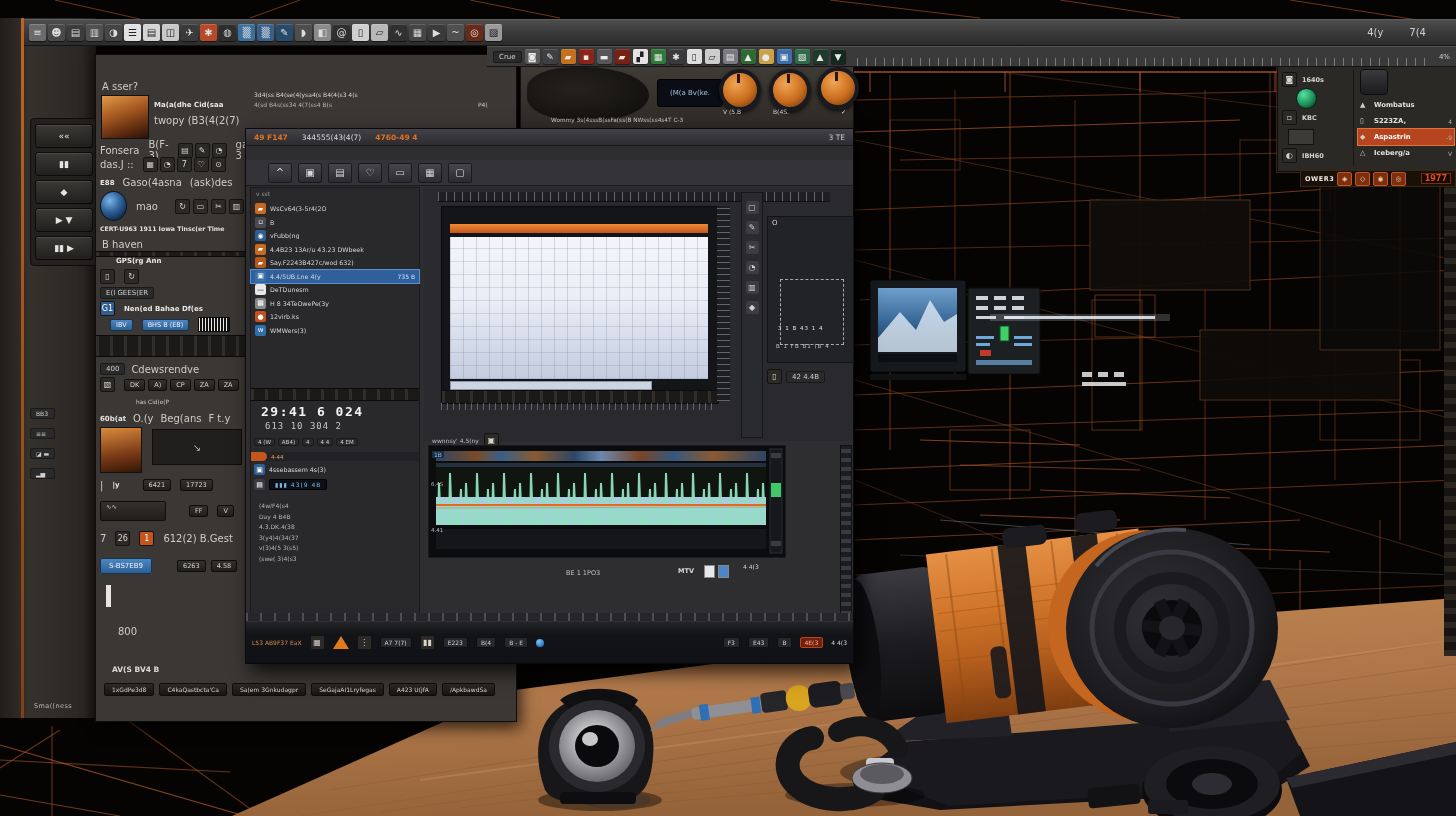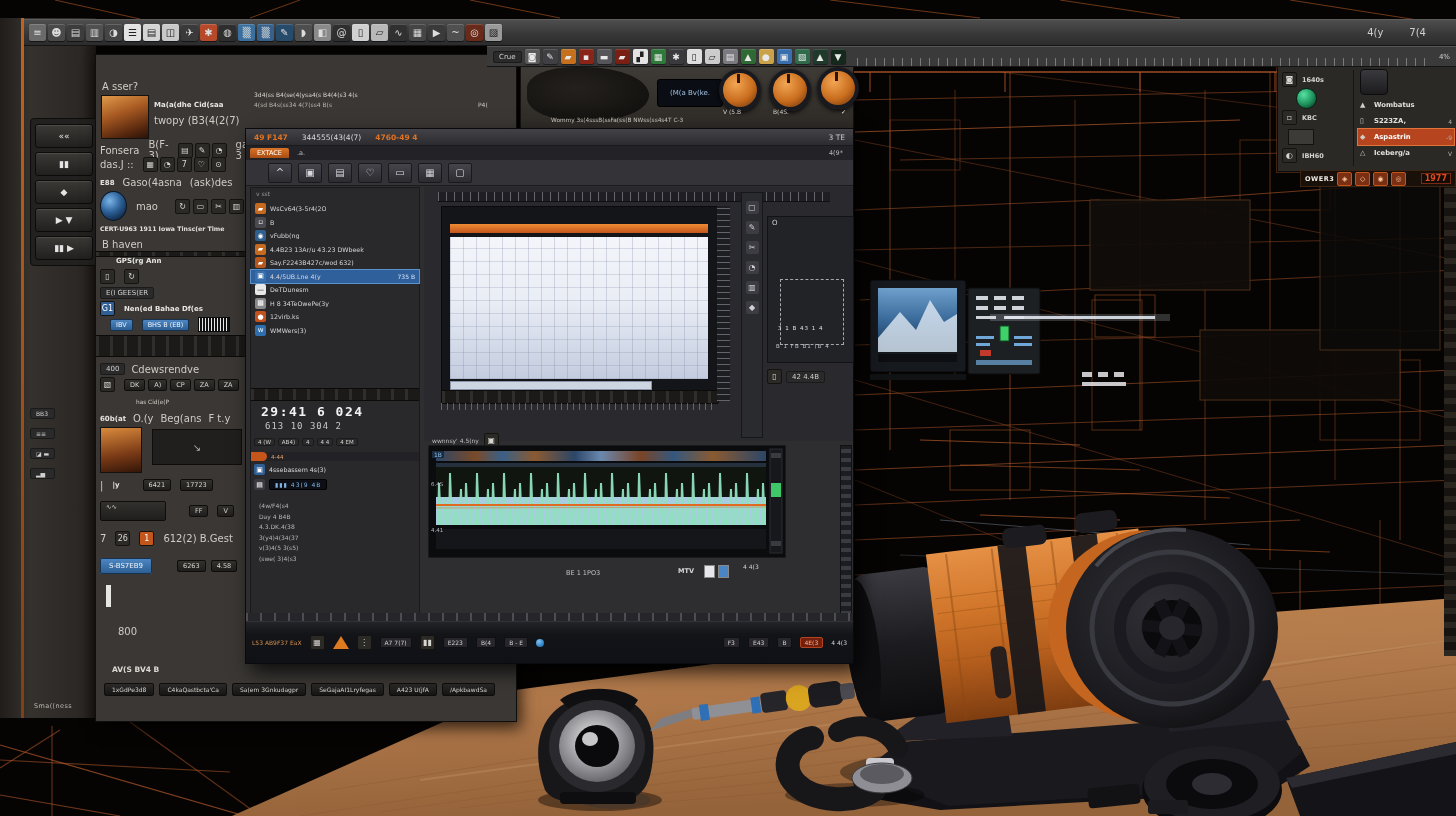--- a/index.html
+++ b/index.html
@@ -705,25 +705,20 @@
     <div id="kp-caption">Wommy 3s(4sssB(ssFa(ss(B    NWss(ss4s4T    C-3</div>
   </div>
 
   <div id="mid-window" class="abs">
     <div id="mw-title">
       <span class="orange-txt">49 F147</span>
       <span style="color:#d8d8dc;">344555(43(4(7)</span>
       <span class="orange-txt">4760-49 4</span>
       <span style="margin-left:auto;color:#c8c8cc;">3 TE</span>
     </div>
-    <div id="mw-tabs">
-      <span id="mw-tab-main">EXTACE</span>
-      <span style="font-size:6.5px;color:#b8b8bc;">.a.</span>
-      <span style="margin-left:auto;font-size:6.5px;color:#b8b8bc;padding-right:6px;">4(9*</span>
-    </div>
     <div id="mw-toolbar">
         <div class="mw-tool">^</div>
         <div class="mw-tool">▣</div>
         <div class="mw-tool">▤</div>
         <div class="mw-tool">♡</div>
         <div class="mw-tool">▭</div>
         <div class="mw-tool">▦</div>
         <div class="mw-tool">▢</div>
       </div>
 

